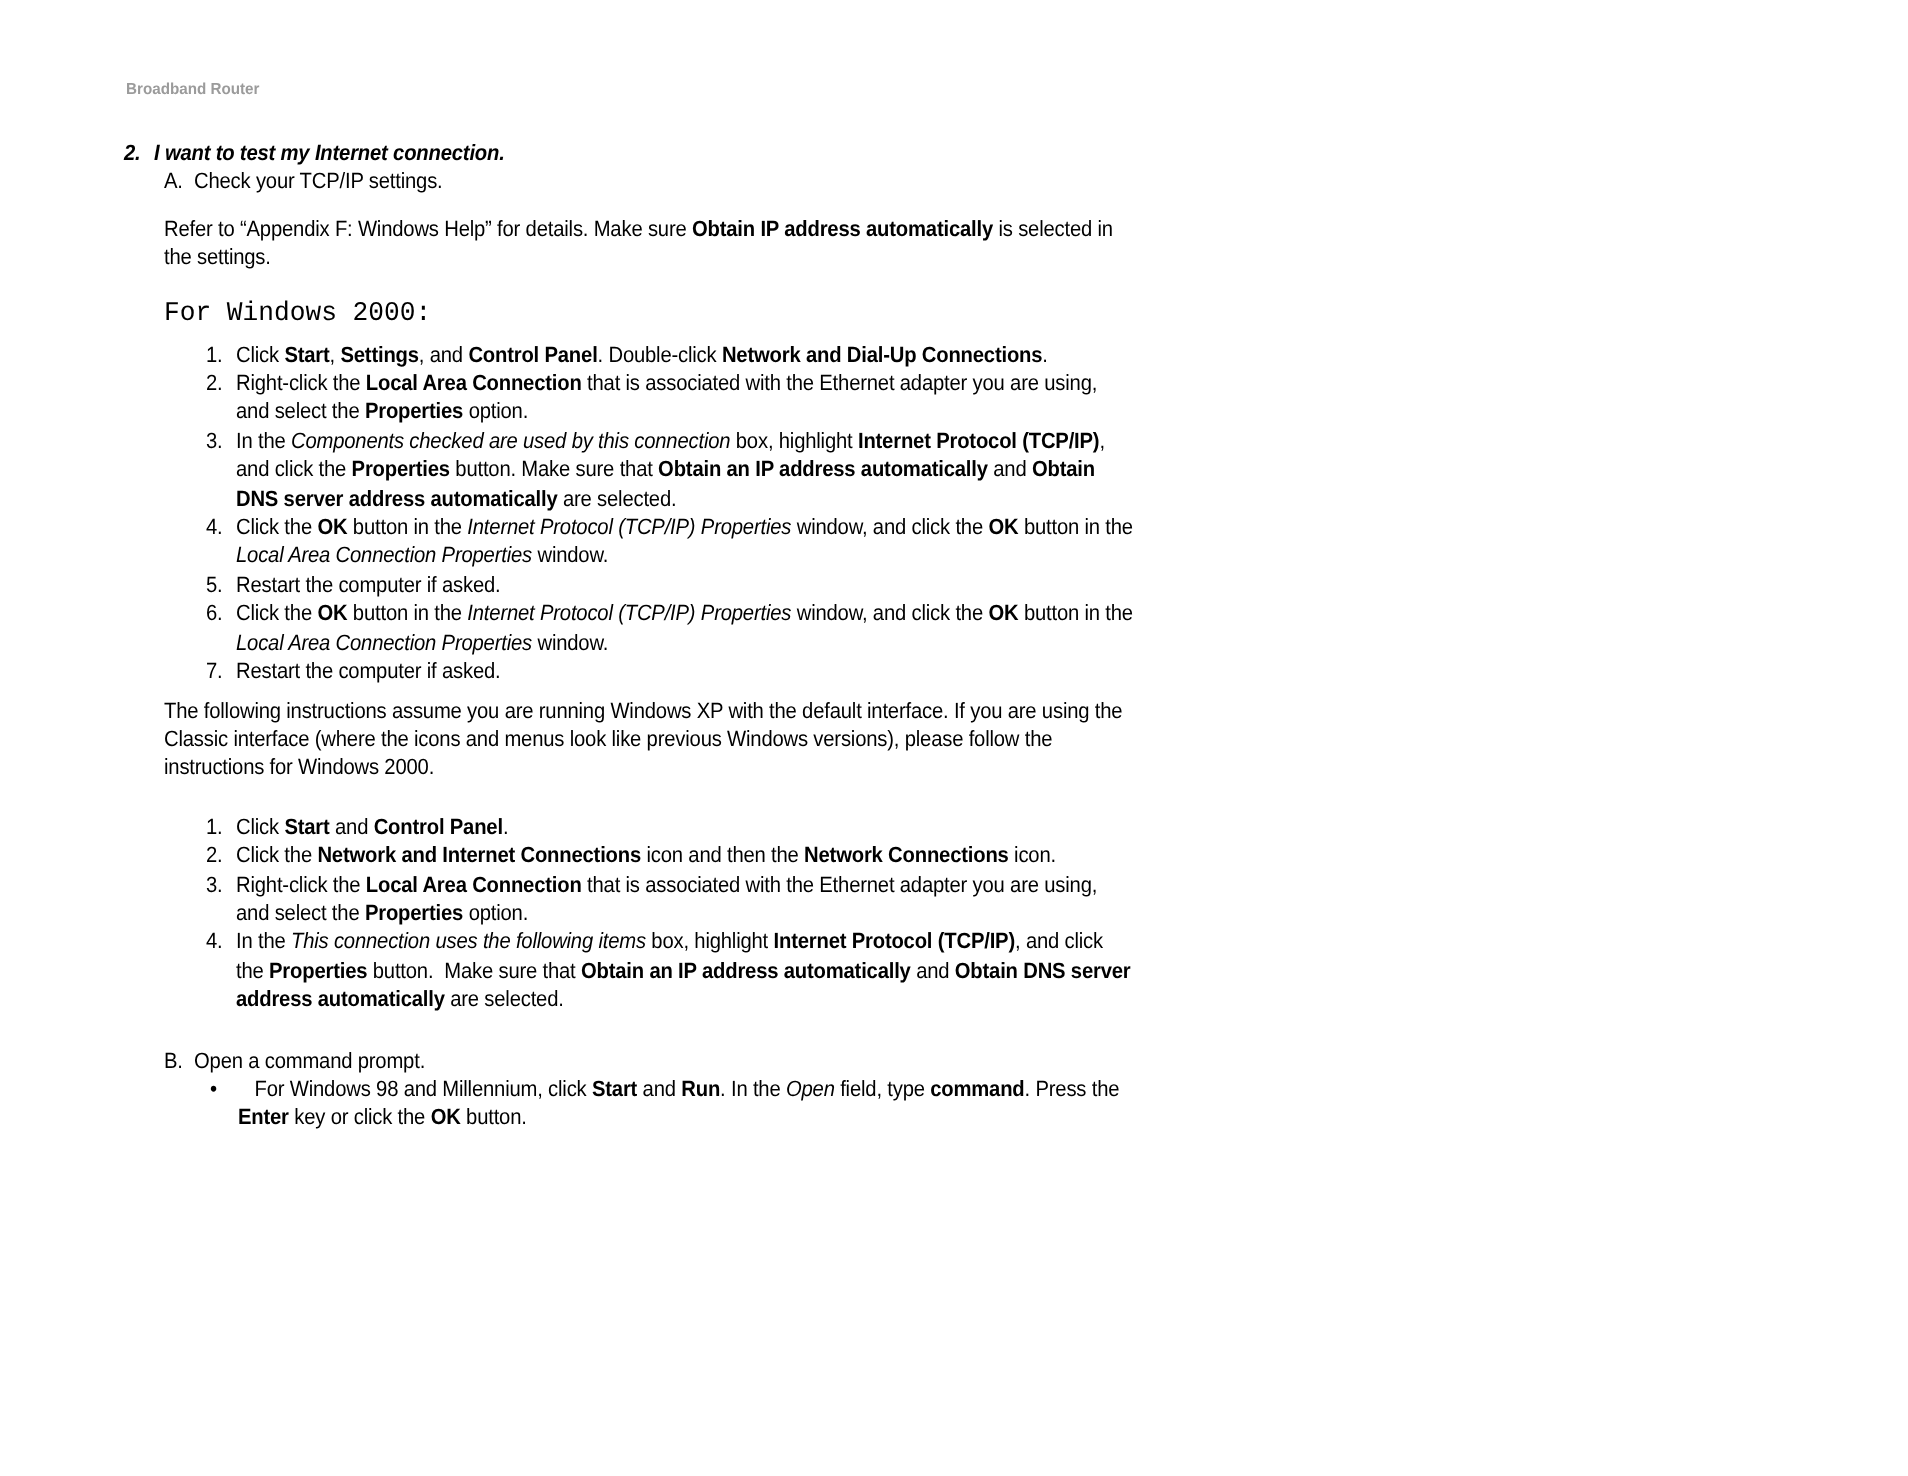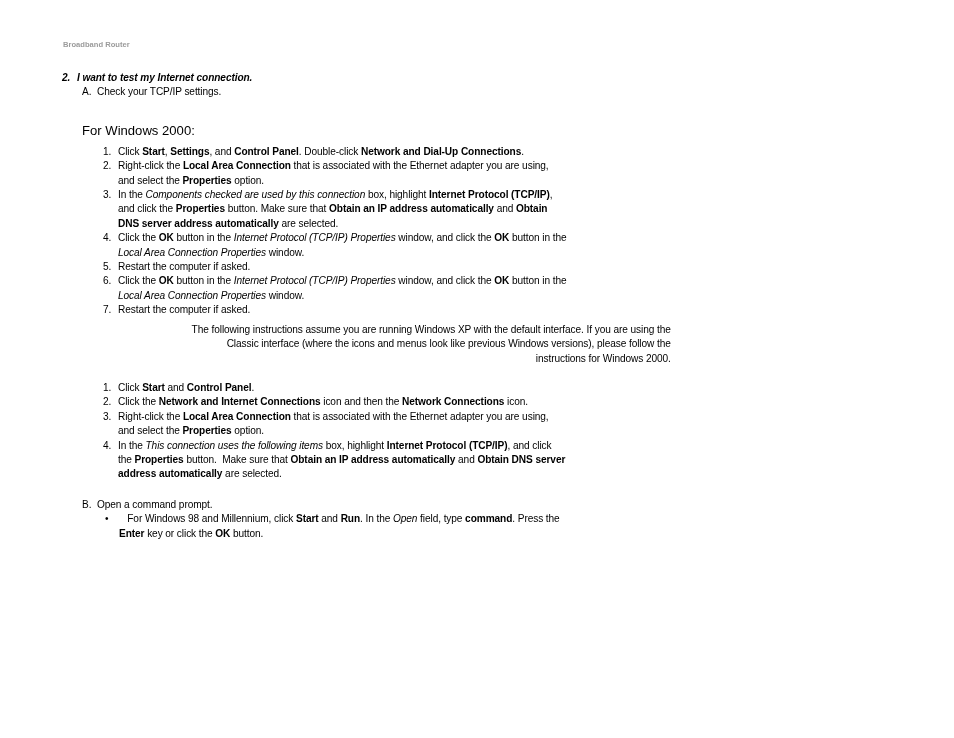--- a/index.html
+++ b/index.html
@@ -50,21 +50,25 @@
   <div class="doc-header">Broadband Router</div>
   <div class="content">
       <div class="block numbered-title" style="margin-top: 2px;">
         <span class="marker b i">2.</span>
         <div class="line"><span class="b i">I want to test my Internet connection.</span></div>
       </div>
       <div class="block lettered" style="margin-top: 0px;">
         <span class="marker">A.</span>
         <div class="line"><span>Check your TCP/IP settings.</span></div>
       </div>
-      <div class="block heading" style="margin-top: 24px;">
+      <div class="block para" style="margin-top: 9px;">
+        <div class="line"><span>Refer to “Appendix F: Windows Help” for details. Make sure </span><span class="b">Obtain IP address automatically</span><span> is selected in</span></div>
+        <div class="line"><span>the settings.</span></div>
+      </div>
+      <div class="block heading" style="margin-top: 13px; font-family: Liberation Mono, monospace;">
         <div class="hline"><span>For Windows 2000:</span></div>
       </div>
       <div class="block olist" style="margin-top: 6px;">
         <div class="oitem">
           <span class="marker">1.</span>
           <div class="line"><span>Click </span><span class="b">Start</span><span>, </span><span class="b">Settings</span><span>, and </span><span class="b">Control Panel</span><span>. Double-click </span><span class="b">Network and Dial-Up Connections</span><span>.</span></div>
         </div>
         <div class="oitem">
           <span class="marker">2.</span>
           <div class="line"><span>Right-click the </span><span class="b">Local Area Connection</span><span> that is associated with the Ethernet adapter you are using,</span></div>
@@ -88,21 +92,21 @@
         <div class="oitem">
           <span class="marker">6.</span>
           <div class="line"><span>Click the </span><span class="b">OK</span><span> button in the </span><span class="i">Internet Protocol (TCP/IP) Properties</span><span> window, and click the </span><span class="b">OK</span><span> button in the</span></div>
           <div class="line"><span class="i">Local Area Connection Properties</span><span> window.</span></div>
         </div>
         <div class="oitem">
           <span class="marker">7.</span>
           <div class="line"><span>Restart the computer if asked.</span></div>
         </div>
       </div>
-      <div class="block para" style="margin-top: 5px; text-align: right;">
+      <div class="block para" style="margin-top: 5px;">
         <div class="line"><span>The following instructions assume you are running Windows XP with the default interface. If you are using the</span></div>
         <div class="line"><span>Classic interface (where the icons and menus look like previous Windows versions), please follow the</span></div>
         <div class="line"><span>instructions for Windows 2000.</span></div>
       </div>
       <div class="block olist" style="margin-top: 15px;">
         <div class="oitem">
           <span class="marker">1.</span>
           <div class="line"><span>Click </span><span class="b">Start</span><span> and </span><span class="b">Control Panel</span><span>.</span></div>
         </div>
         <div class="oitem">

